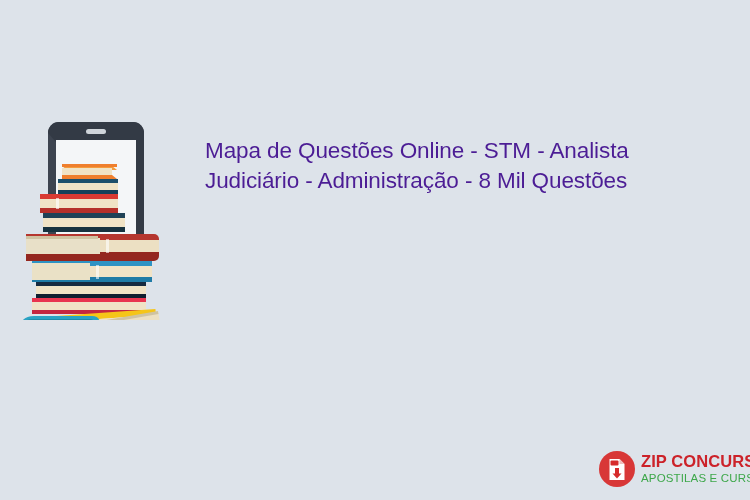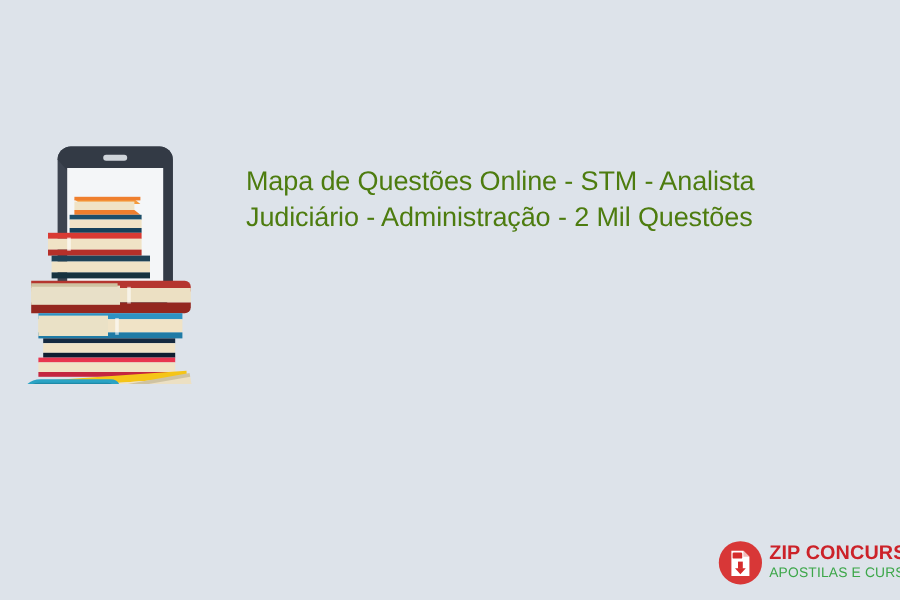--- a/index.html
+++ b/index.html
@@ -41,21 +41,21 @@
   #title-block {
     position: absolute;
     left: 205px;
     top: 136px;
     width: 478px;
   }
   .title-line {
     font-family: "Liberation Sans", sans-serif;
     font-size: 22.5px;
     line-height: 30px;
-    color: #4d7c0f;
+    color: #4c1d95;
     white-space: nowrap;
     letter-spacing: -0.1px;
   }
 
   
   #logo {
     position: absolute;
     left: 598px;
     top: 448px;
     width: 140px;
@@ -194,21 +194,21 @@
       <g>
         <path d="M10 214 q4 -8 14 -8 h58 q8 0 8 8 v8 h-80 z" fill="#2aa3c4"></path>
         <path d="M12 216 q3 -6 11 -6 h56 q6 0 6 6" fill="none" stroke="#1e8aa8" stroke-width="2"></path>
       </g>
 
     </svg>
   </div>
 
   <div id="title-block">
     <div class="title-line">Mapa de Questões Online - STM - Analista</div>
-    <div class="title-line">Judiciário - Administração - 2 Mil Questões</div>
+    <div class="title-line">Judiciário - Administração - 8 Mil Questões</div>
   </div>
 
   <div id="logo">
     <div id="logo-mark">
       <svg viewBox="0 0 38 38" xmlns="http://www.w3.org/2000/svg">
         <circle cx="19" cy="19" r="18" fill="#d62b2b"></circle>
         <circle cx="19" cy="19" r="18" fill="#ffffff" opacity="0.06"></circle>
 
         <path d="M11.5 9 h10 l5 5 v16 h-15 z" fill="#ffffff"></path>
         <path d="M21.5 9 l5 5 h-5 z" fill="#f0bcbc"></path>

